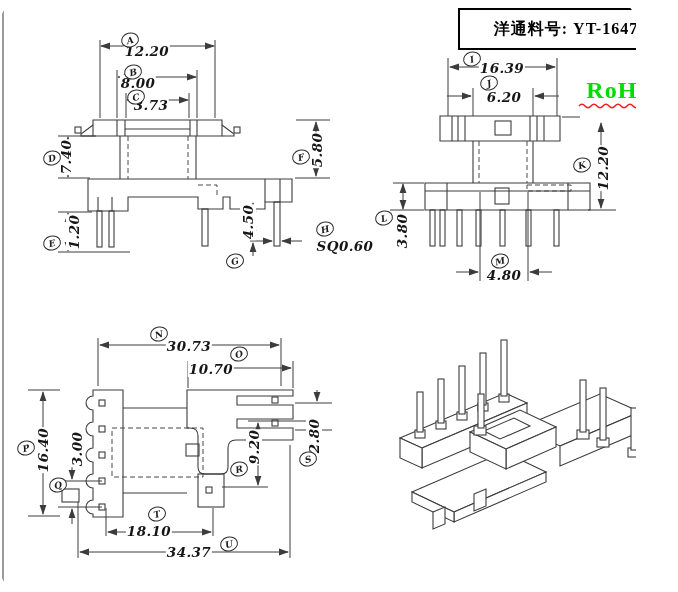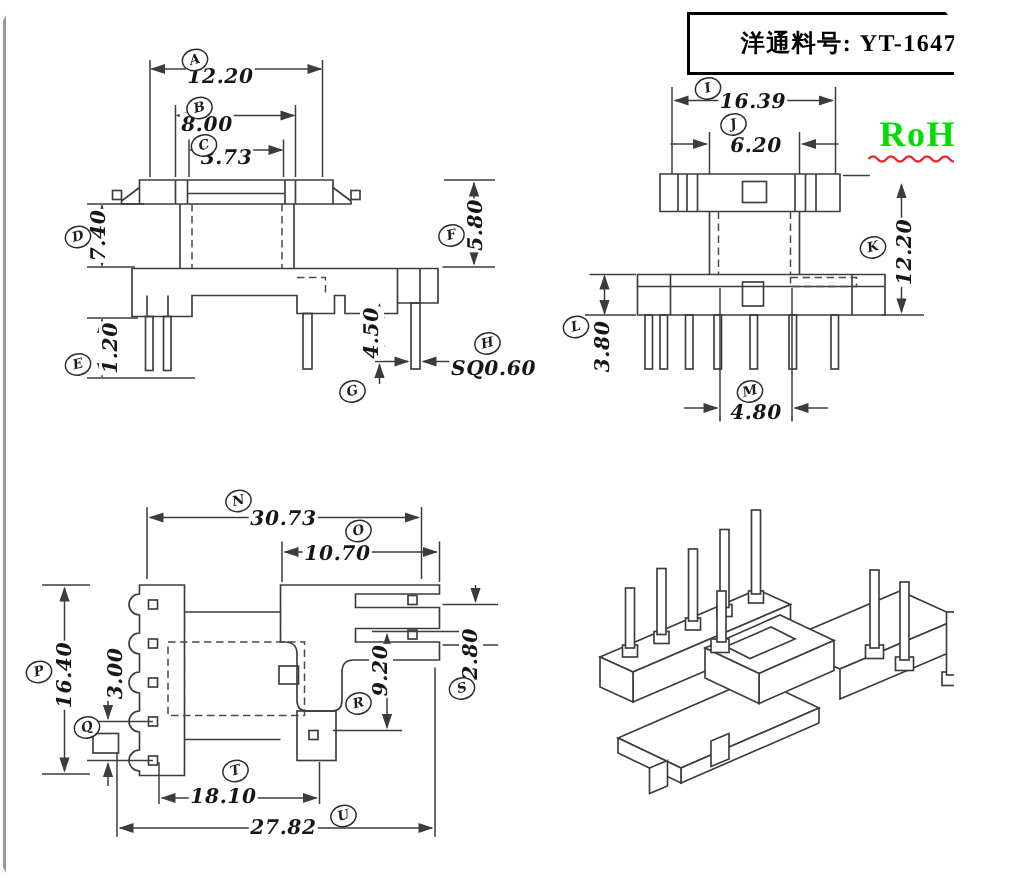--- a/index.html
+++ b/index.html
@@ -217,40 +217,40 @@
   <span class="val" style="left:151px;top:105px">3.73</span>
   <span class="badge" style="left:52px;top:158px">D</span>
   <span class="val rot" style="left:66px;top:157px">7.40</span>
   <span class="badge" style="left:52px;top:243px">E</span>
   <span class="val rot" style="left:74px;top:232px">1.20</span>
   <span class="badge" style="left:301px;top:157px">F</span>
   <span class="val rot" style="left:317px;top:150px">5.80</span>
   <span class="badge" style="left:235px;top:261px">G</span>
   <span class="val rot" style="left:248px;top:222px">4.50</span>
   <span class="badge" style="left:325px;top:229px">H</span>
-  <span class="val" style="left:329px;top:246px">SQ0.60</span>
+  <span class="val" style="left:345px;top:246px">SQ0.60</span>
   <span class="badge" style="left:472px;top:59px">I</span>
   <span class="val" style="left:502px;top:68px">16.39</span>
   <span class="badge" style="left:489px;top:83px">J</span>
   <span class="val" style="left:504px;top:97px">6.20</span>
   <span class="badge" style="left:582px;top:165px">K</span>
   <span class="val rot" style="left:603px;top:168px">12.20</span>
   <span class="badge" style="left:384px;top:218px">L</span>
   <span class="val rot" style="left:402px;top:231px">3.80</span>
   <span class="badge" style="left:500px;top:261px">M</span>
   <span class="val" style="left:504px;top:275px">4.80</span>
   <span class="badge" style="left:159px;top:334px">N</span>
   <span class="val" style="left:189px;top:346px">30.73</span>
   <span class="badge" style="left:239px;top:354px">O</span>
-  <span class="val" style="left:225px;top:369px">10.70</span>
+  <span class="val" style="left:211px;top:369px">10.70</span>
   <span class="badge" style="left:26px;top:448px">P</span>
   <span class="val rot" style="left:43px;top:450px">16.40</span>
   <span class="badge" style="left:58px;top:485px">Q</span>
   <span class="val rot" style="left:77px;top:449px">3.00</span>
   <span class="badge" style="left:239px;top:469px">R</span>
   <span class="val rot" style="left:254px;top:447px">9.20</span>
   <span class="badge" style="left:308px;top:459px">S</span>
   <span class="val rot" style="left:314px;top:436px">2.80</span>
   <span class="badge" style="left:157px;top:514px">T</span>
   <span class="val" style="left:149px;top:531px">18.10</span>
   <span class="badge" style="left:229px;top:544px">U</span>
-  <span class="val" style="left:189px;top:552px">27.82</span>
+  <span class="val" style="left:189px;top:552px">34.37</span>
 </div>
 
 </body></html>

